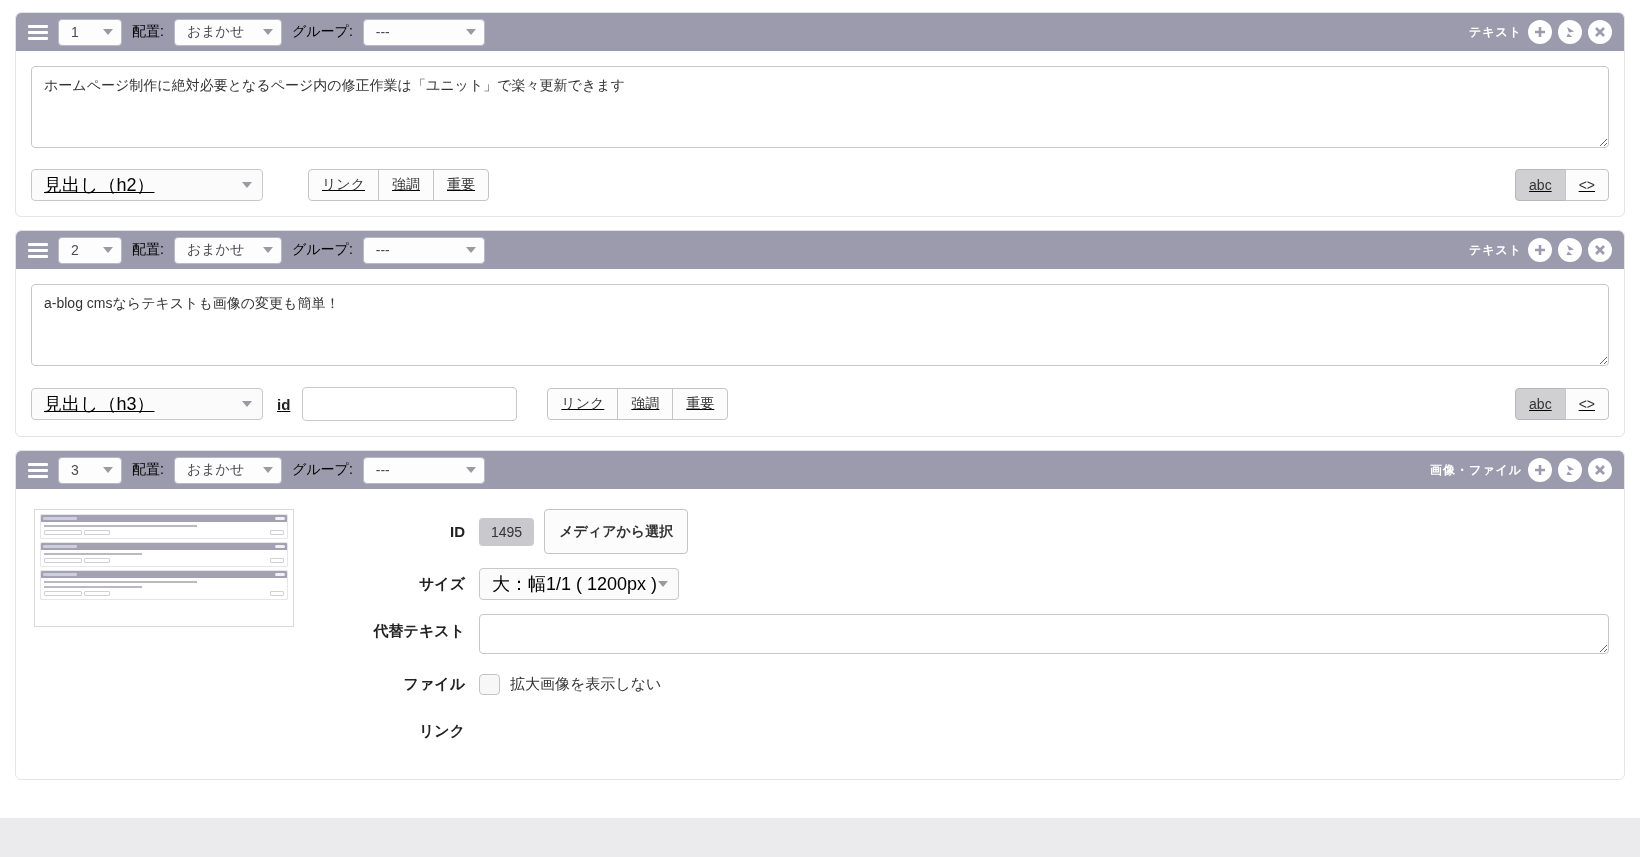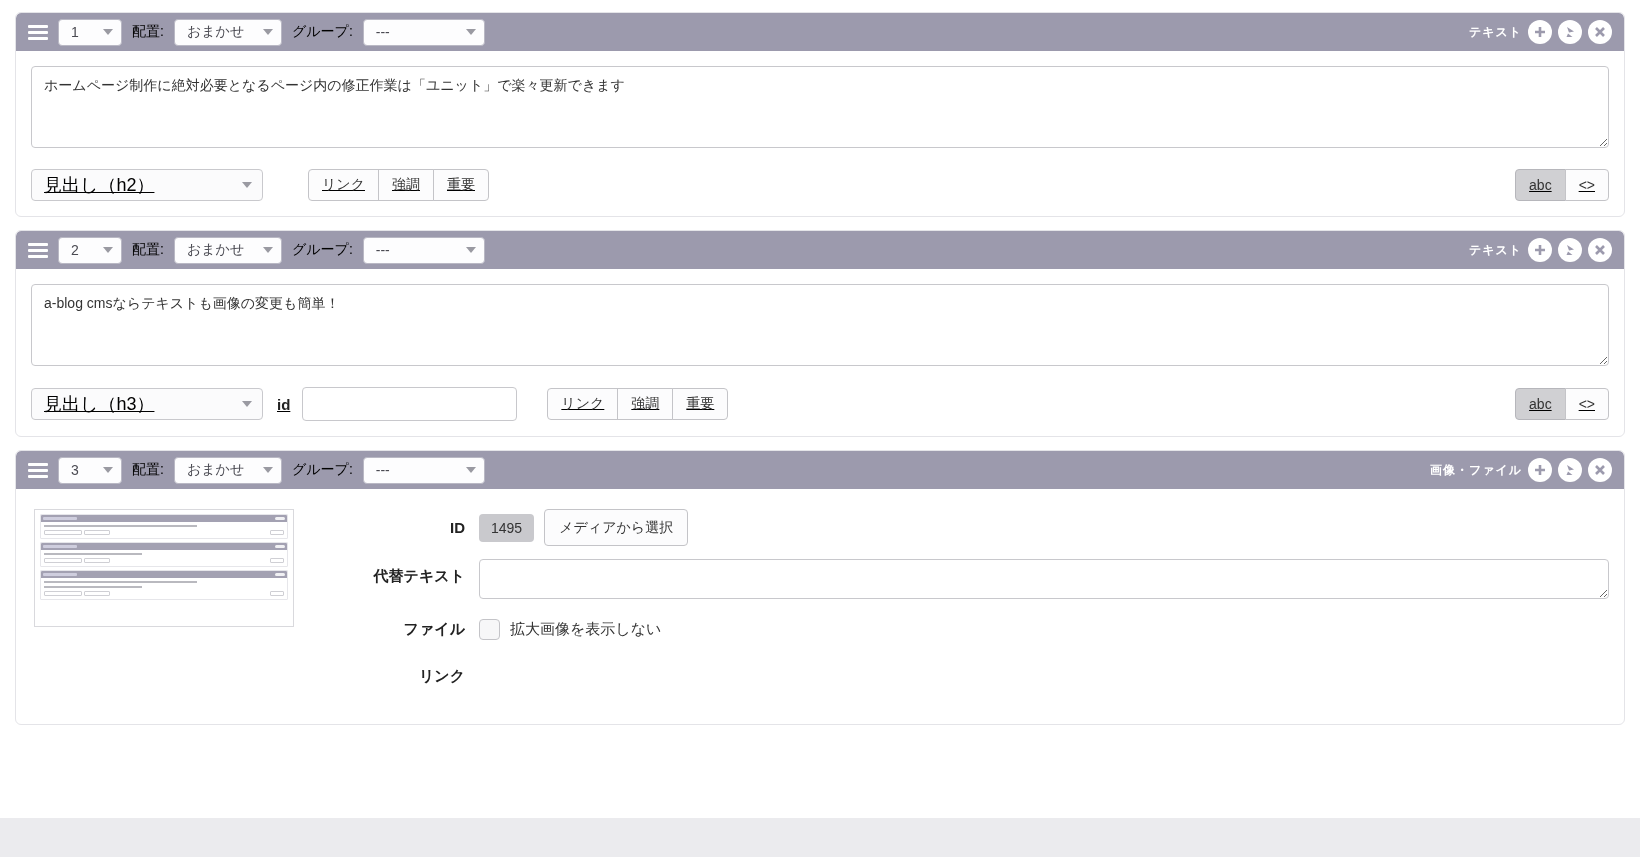--- a/index.html
+++ b/index.html
@@ -58,21 +58,21 @@
   .mini-ctrl { display:flex; gap:2px; margin:3px; }
   .mini-box { height:5px; border:1px solid #cfcfd4; border-radius:1px; }
   .mini-box.w1 { width:38px; } .mini-box.w2 { width:26px; } .mini-box.right { margin-left:auto; width:14px; }
 
   .img-form { flex:1; padding-left:0; }
   .frow { display:flex; align-items:center; margin-bottom:13px; }
   .frow.top { align-items:flex-start; }
   .flabel { width:185px; flex:0 0 auto; text-align:right; font-weight:bold; font-size:15px; color:#222; padding-right:14px; line-height:34px; }
   .fctrl { flex:1; display:flex; align-items:center; }
   .badge { background:#c9c9cd; border-radius:4px; padding:6px 12px; font-size:14px; color:#333; }
-  .pushbtn { background:#fcfcfd; border:1px solid #c4c4c8; border-radius:4px; color:#333; font-size:14px; height:37px; padding:0 14px; display:inline-flex; align-items:center; cursor:pointer; margin-left:10px; }
+  .pushbtn { background:#fcfcfd; border:1px solid #c4c4c8; border-radius:4px; color:#333; font-size:14px; height:45px; padding:0 14px; display:inline-flex; align-items:center; cursor:pointer; margin-left:10px;font-weight:bold; }
   .pushbtn.edit { margin-left:0; }
   textarea.ftext { width:100%; height:40px; border:1px solid #c8c8cc; border-radius:4px; padding:8px 10px; font-size:14px; color:#333; font-family:"Liberation Sans", sans-serif; resize:both; background:#fff; }
   .checkbox { width:21px; height:21px; border:1px solid #c4c4c8; border-radius:4px; background:#f7f7f8; margin-right:10px; cursor:pointer; }
   .chklabel { font-size:15px; color:#333; }
 
   .bottom-strip { position:absolute; left:0; right:0; bottom:0; height:39px; background:#ebebee; }
 </style>
 </head>
 <body>
 
@@ -272,20 +272,29 @@
       </div>
 
       <div class="img-form">
         <div class="frow">
           <span class="flabel">ID</span>
           <span class="fctrl">
             <span class="badge">1495</span>
             <button class="pushbtn">メディアから選択</button>
           </span>
         </div>
+        <div class="frow">
+          <span class="flabel">サイズ</span>
+          <span class="fctrl">
+            <span class="fsel size">
+                <span>大：幅1/1 ( 1200px )</span>
+                <span class="arr"></span>
+              </span>
+          </span>
+        </div>
         <div class="frow top">
           <span class="flabel">代替テキスト</span>
           <span class="fctrl">
             <textarea class="ftext" style=""></textarea>
           </span>
         </div>
         <div class="frow">
           <span class="flabel">ファイル</span>
           <span class="fctrl">
             <span class="checkbox"></span>

